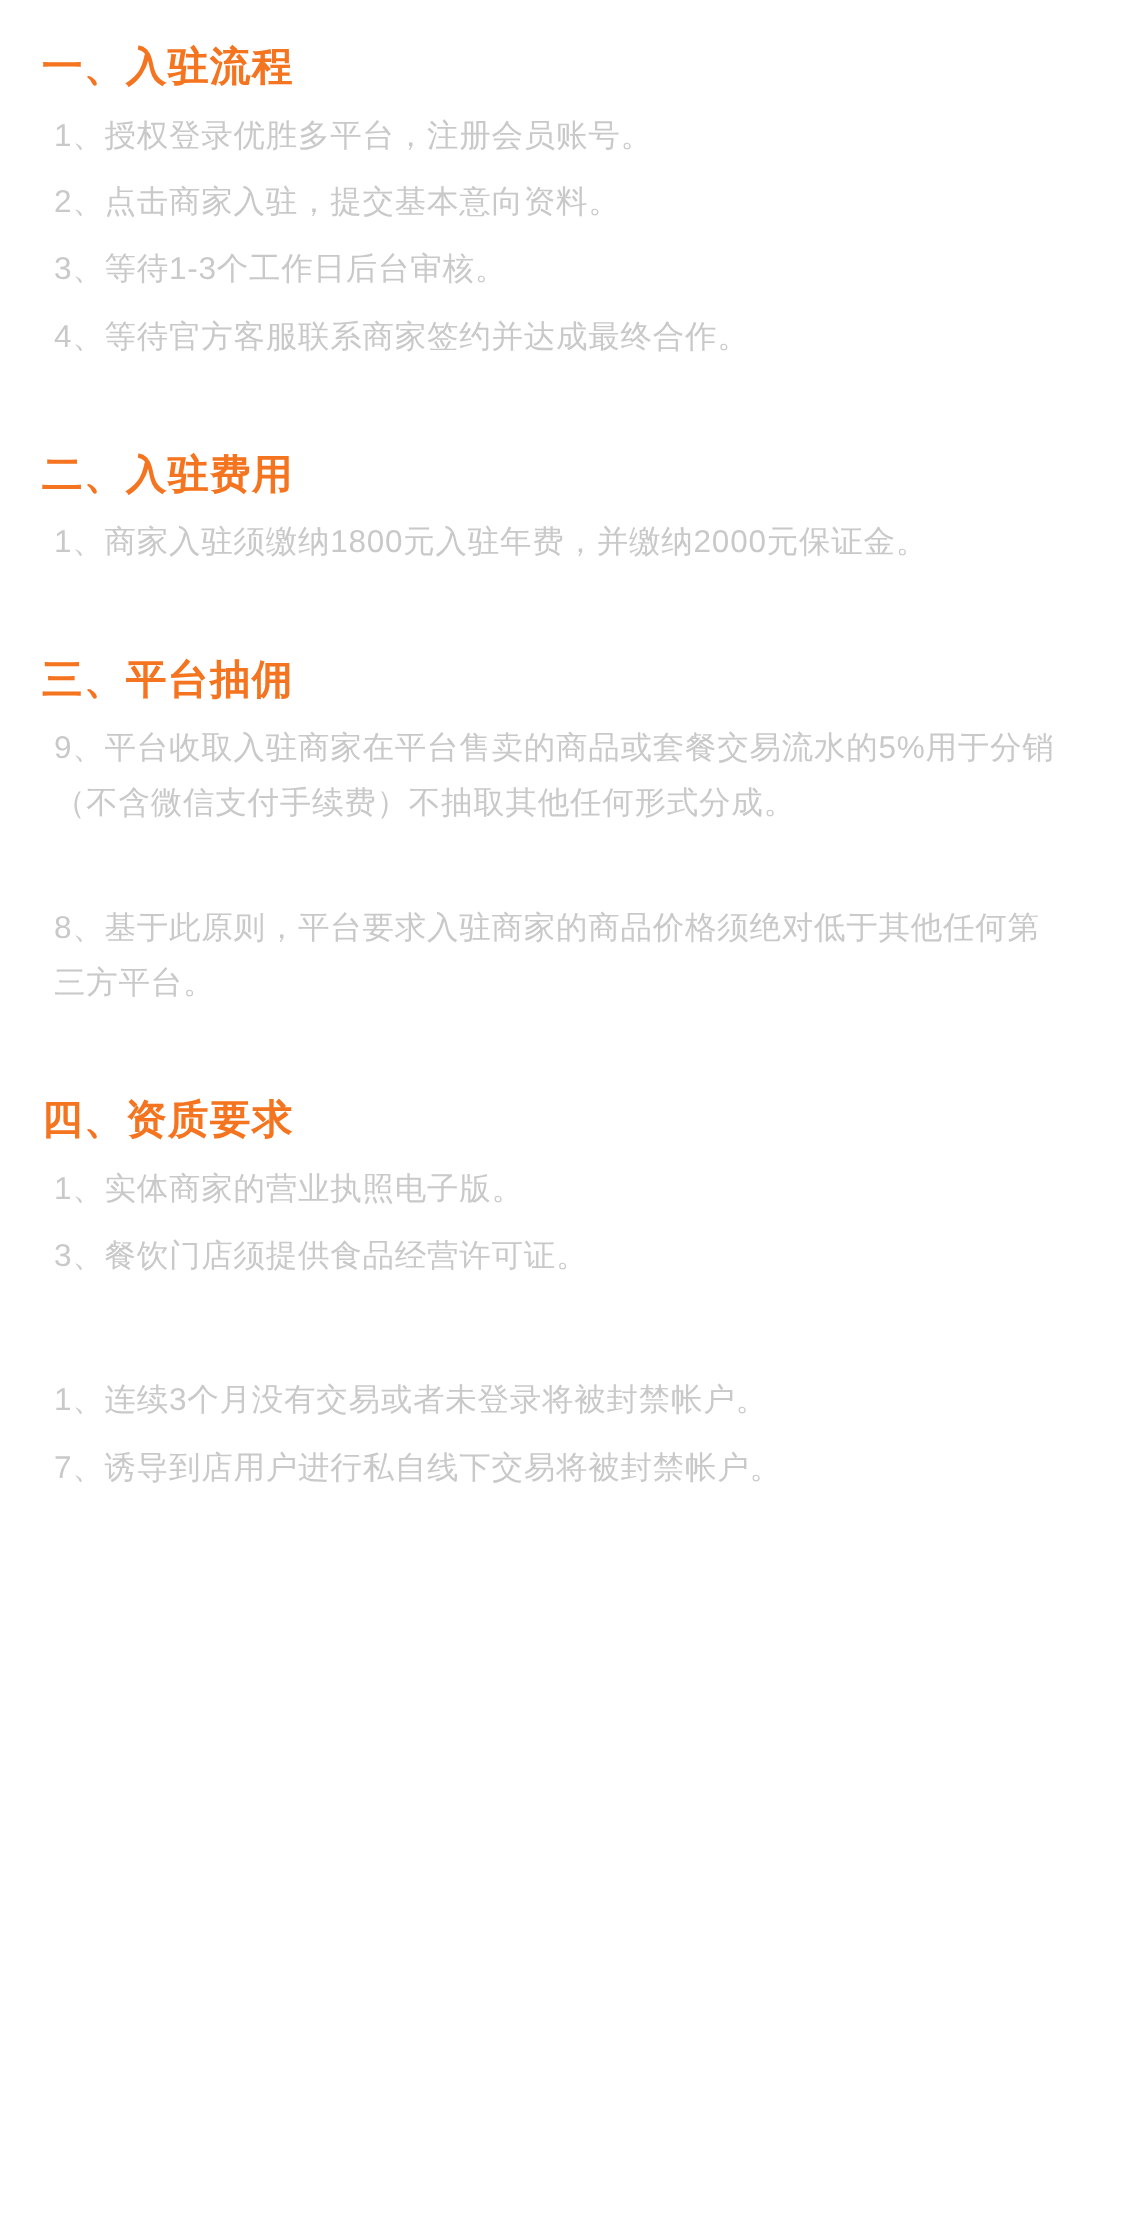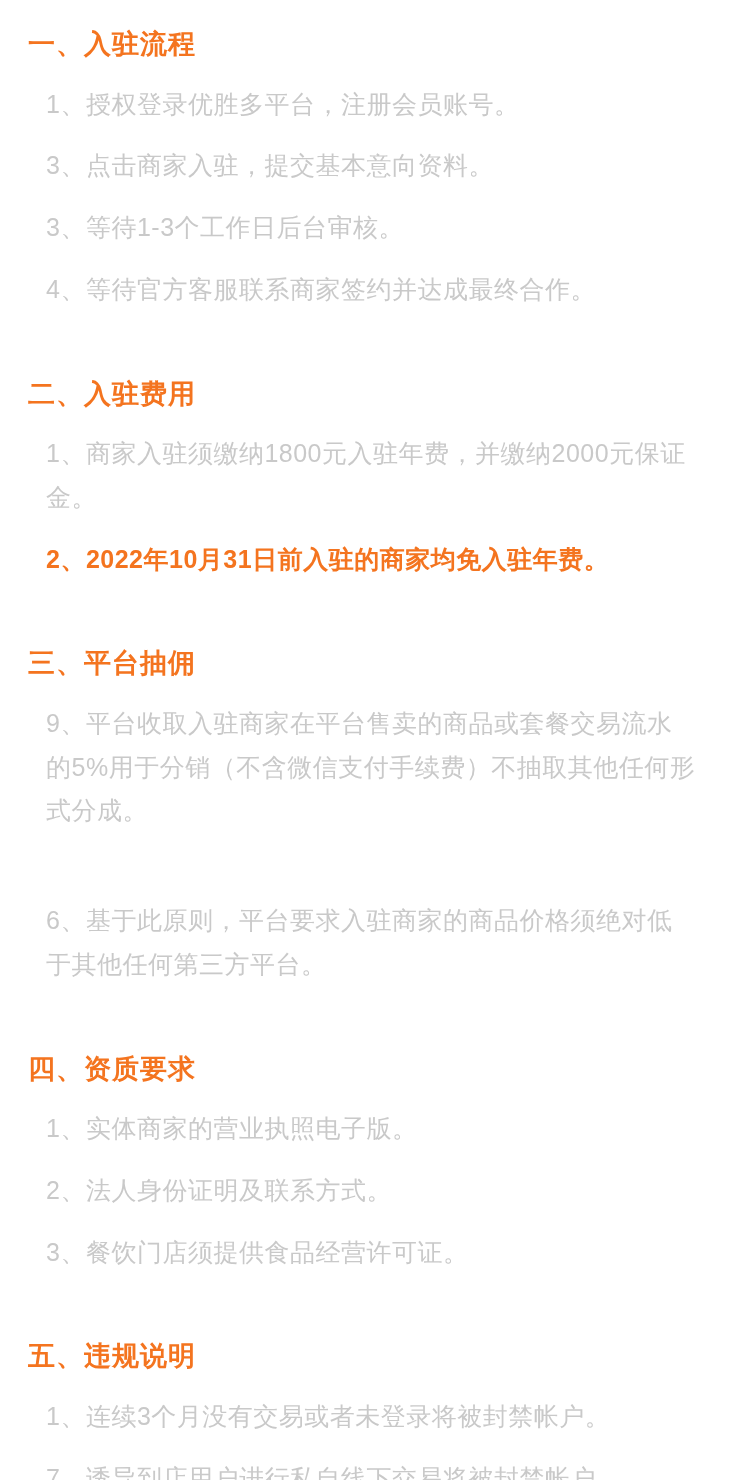--- a/index.html
+++ b/index.html
@@ -27,72 +27,69 @@
   .section-title {
     color: #f4741f;
     font-size: 27px;
     font-weight: bold;
     letter-spacing: 1px;
     line-height: 1.5;
     margin: 0 0 6px 0;
   }
   .item {
     color: #c9c9c9;
-    font-size: 25px;
+    font-size: 21px;
     line-height: 1.75;
-    margin: 18px;
+    margin: 8px;
     letter-spacing: 0.5px;
   }
   .item.highlight {
     color: #f4741f;
     font-weight: bold;
   }
   .gap-md { height: 44px; }
   .gap-xs { height: 30px; }
 </style>
 </head>
 <body>
 
 <div class="page">
 
   <div class="section">
     <h2 class="section-title">一、入驻流程</h2>
     <p class="item">1、授权登录优胜多平台，注册会员账号。</p>
-    <p class="item">3、点击商家入驻，提交基本意向资料。</p>
+    <p class="item">2、点击商家入驻，提交基本意向资料。</p>
     <p class="item">3、等待1-3个工作日后台审核。</p>
     <p class="item">4、等待官方客服联系商家签约并达成最终合作。</p>
   </div>
 
   <div class="gap-md"></div>
 
   <div class="section">
     <h2 class="section-title">二、入驻费用</h2>
     <p class="item">1、商家入驻须缴纳1800元入驻年费，并缴纳2000元保证金。</p>
-    <p class="item highlight">2、2022年10月31日前入驻的商家均免入驻年费。</p>
   </div>
 
   <div class="gap-md"></div>
 
   <div class="section">
     <h2 class="section-title">三、平台抽佣</h2>
     <p class="item">9、平台收取入驻商家在平台售卖的商品或套餐交易流水的5%用于分销（不含微信支付手续费）不抽取其他任何形式分成。</p>
     <div class="gap-xs"></div>
-    <p class="item">6、基于此原则，平台要求入驻商家的商品价格须绝对低于其他任何第三方平台。</p>
+    <p class="item">8、基于此原则，平台要求入驻商家的商品价格须绝对低于其他任何第三方平台。</p>
   </div>
 
   <div class="gap-md"></div>
 
   <div class="section">
     <h2 class="section-title">四、资质要求</h2>
     <p class="item">1、实体商家的营业执照电子版。</p>
-    <p class="item">2、法人身份证明及联系方式。</p>
     <p class="item">3、餐饮门店须提供食品经营许可证。</p>
   </div>
 
   <div class="gap-md"></div>
 
   <div class="section">
-    <h2 class="section-title">五、违规说明</h2>
     <p class="item">1、连续3个月没有交易或者未登录将被封禁帐户。</p>
     <p class="item">7、诱导到店用户进行私自线下交易将被封禁帐户。</p>
   </div>
 
 </div>
 
 </body></html>

